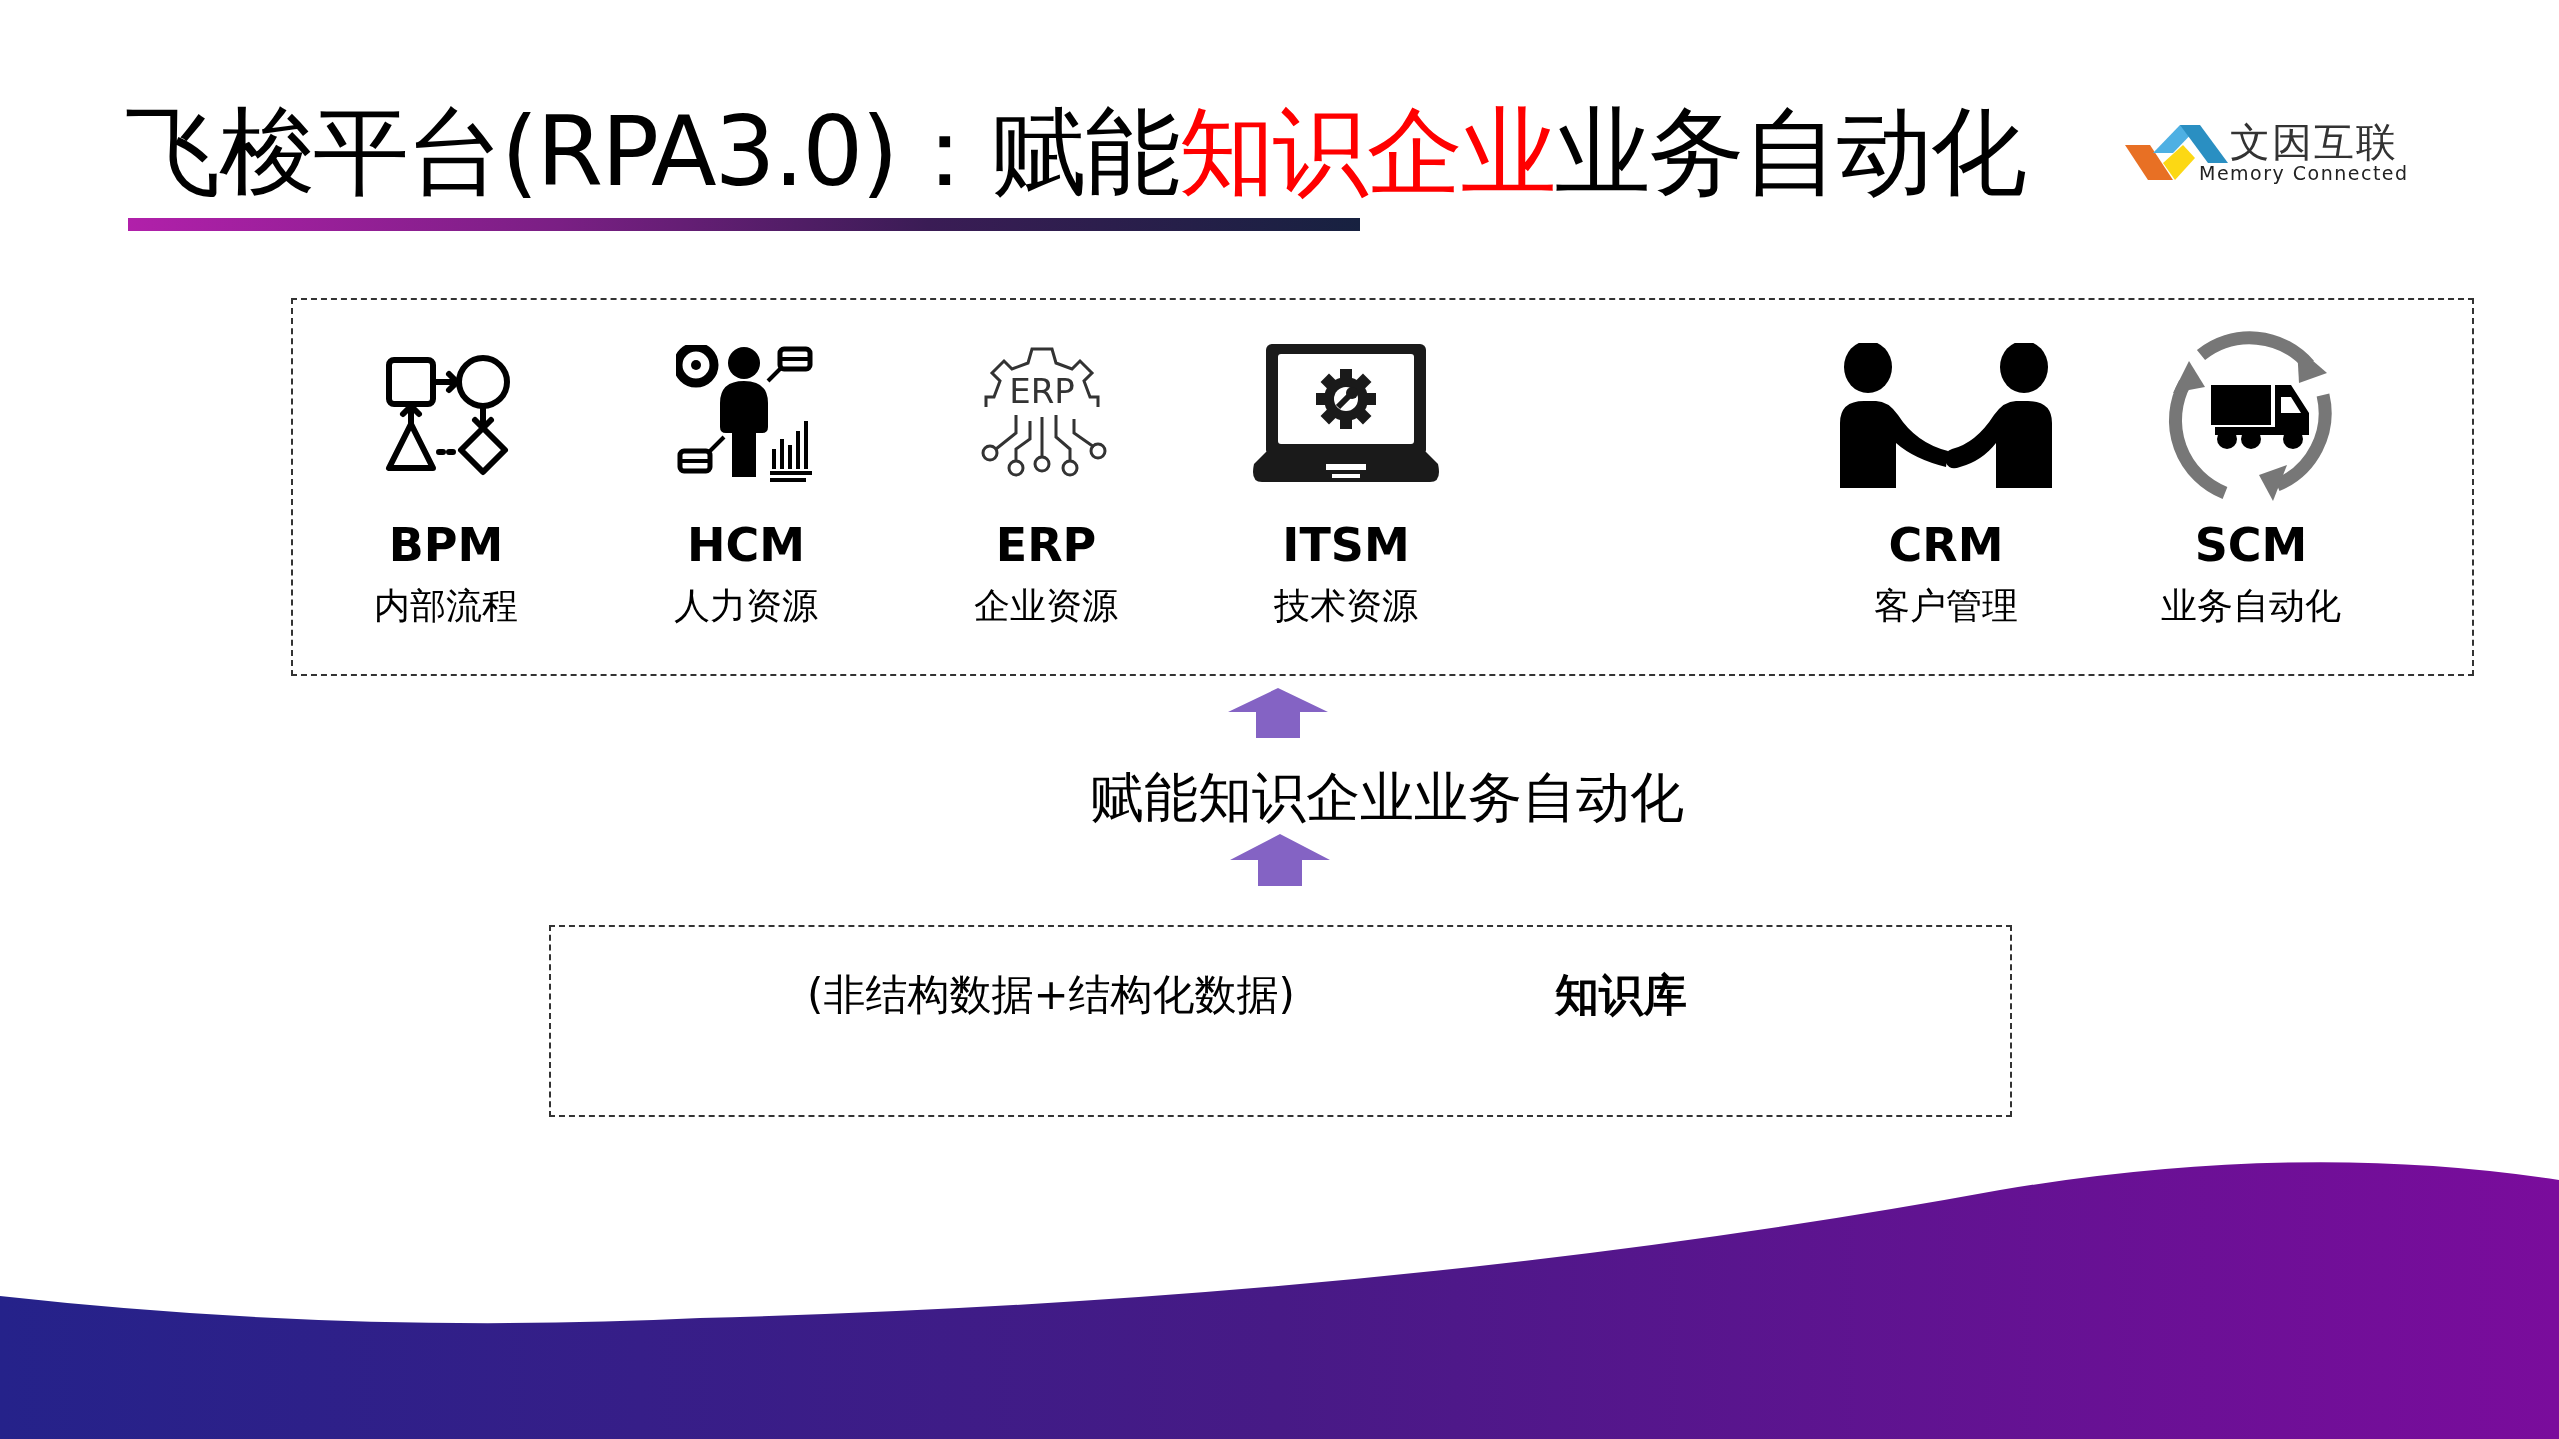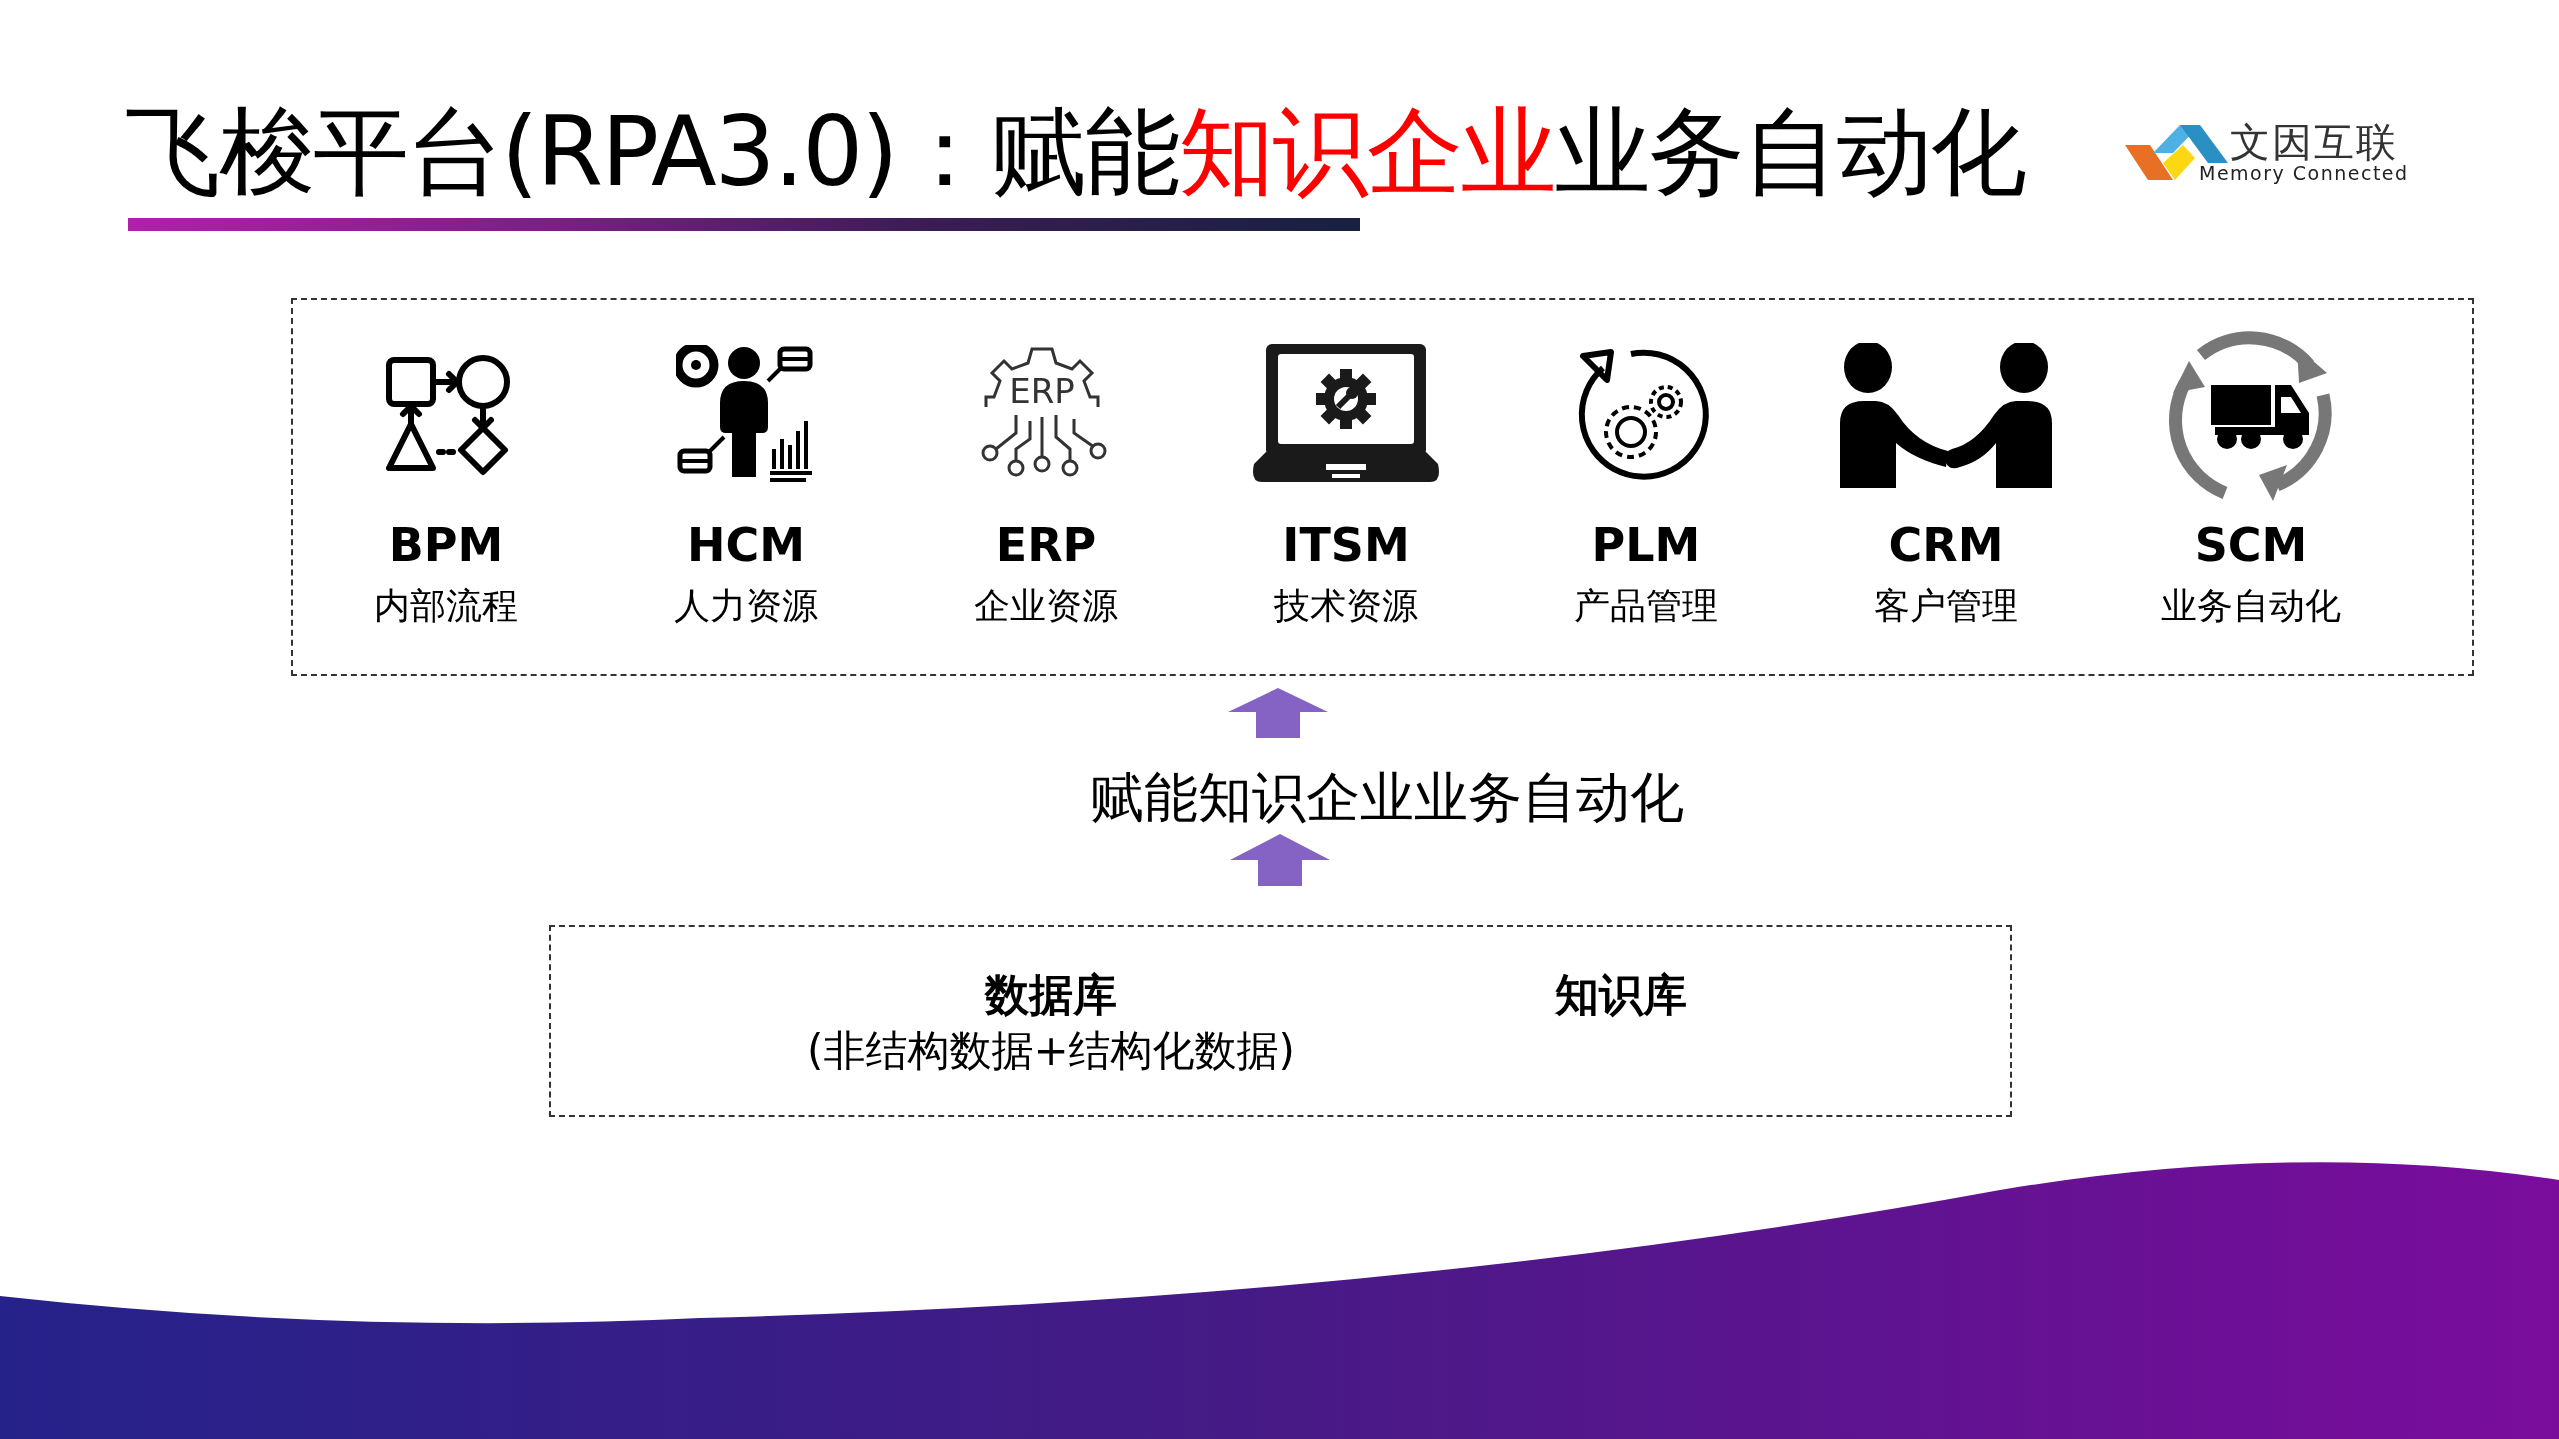--- a/index.html
+++ b/index.html
@@ -162,36 +162,20 @@
           <circle r="12" fill="#fff"></circle>
           <path d="M-8 8 L6 -6" stroke="#1a1a1a" stroke-width="6"></path>
           <circle cx="6" cy="-6" r="6" fill="#1a1a1a"></circle>
         </g>
       </svg>
     </div>
     <div class="code">ITSM</div>
     <div class="desc">技术资源</div>
   </div>
 
-  <div class="module" style="left:1243px;">
-    <div class="icon">
-      <svg width="150" height="150" viewBox="0 0 150 150" fill="none" stroke="#000" stroke-width="6">
-        <path d="M60 14 A62 62 0 1 1 32 28"></path>
-        <polygon points="12,16 40,12 36,40" stroke-linejoin="round"></polygon>
-        <g stroke-width="4">
-          <circle cx="60" cy="92" r="14"></circle>
-          <circle cx="60" cy="92" r="25" stroke-dasharray="7 5"></circle>
-          <circle cx="95" cy="62" r="7"></circle>
-          <circle cx="95" cy="62" r="15" stroke-dasharray="5 4"></circle>
-        </g>
-      </svg>
-    </div>
-    <div class="code">PLM</div>
-    <div class="desc">产品管理</div>
-  </div>
 
   <div class="module" style="left:1528px; width:250px;">
     <div class="icon">
       <svg width="220" height="145" viewBox="0 0 220 145" fill="#000">
         <ellipse cx="32" cy="24" rx="24" ry="26"></ellipse>
         <ellipse cx="188" cy="24" rx="24" ry="26"></ellipse>
         <path d="M4 80 Q4 58 28 58 L40 58 Q52 58 62 72 Q80 100 112 108 L110 124 Q78 116 60 100 L60 145 L4 145 Z"></path>
         <path d="M216 80 Q216 58 192 58 L180 58 Q168 58 158 72 Q140 100 116 106 Q106 110 110 120 Q114 128 124 124 Q146 118 160 100 L160 145 L216 145 Z"></path>
       </svg>
     </div>
@@ -231,21 +215,20 @@
 <svg class="arrow" style="left:1228px; top:688px;" viewBox="0 0 100 56">
   <polygon points="50,0 100,24 72,24 72,50 28,50 28,24 0,24" fill="#8463c4"></polygon>
 </svg>
 <div class="mid-text">赋能知识企业业务自动化</div>
 <svg class="arrow" style="left:1230px; top:834px;" viewBox="0 0 100 56">
   <polygon points="50,0 100,26 72,26 72,52 28,52 28,26 0,26" fill="#8463c4"></polygon>
 </svg>
 
 <div class="bottom-box">
   <div class="kb" style="left:160px; top:40px; width:680px;">
-    <div class="h">数据库</div>
     <div class="s">(非结构数据+结构化数据)</div>
   </div>
   <div class="kb" style="left:820px; top:40px; width:500px;">
     <div class="h">知识库</div>
   </div>
 </div>
 
 <svg class="footer-wave" width="2559" height="289" viewBox="0 0 2559 289" preserveAspectRatio="none">
   <defs>
     <linearGradient id="fw" x1="0" y1="0" x2="1" y2="0">

